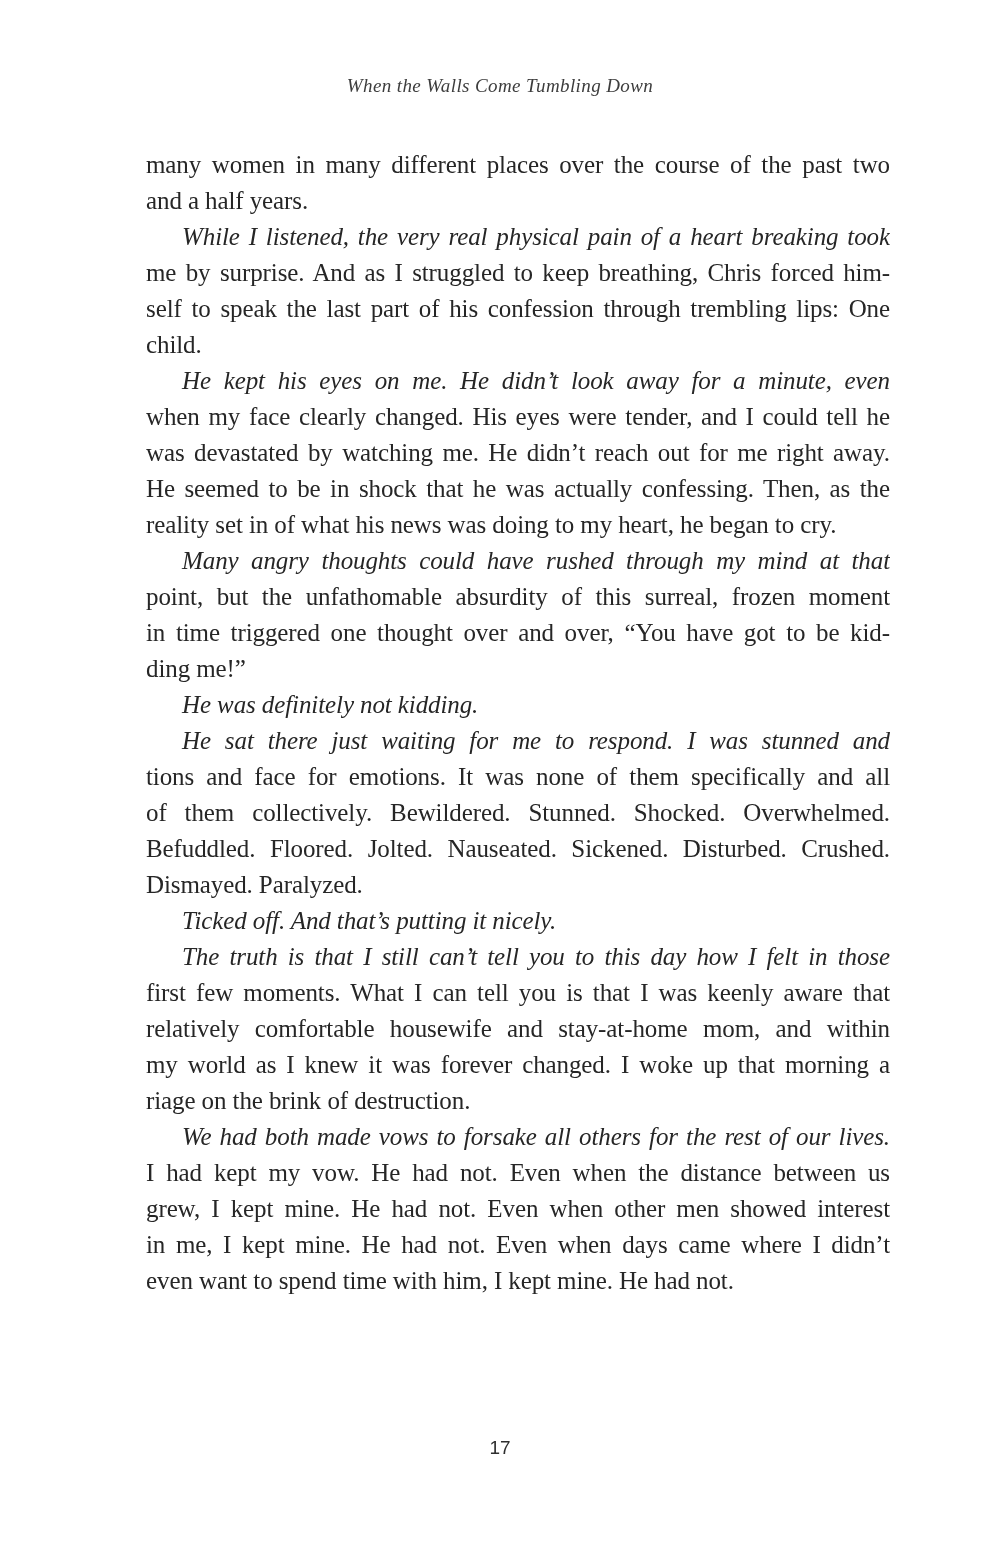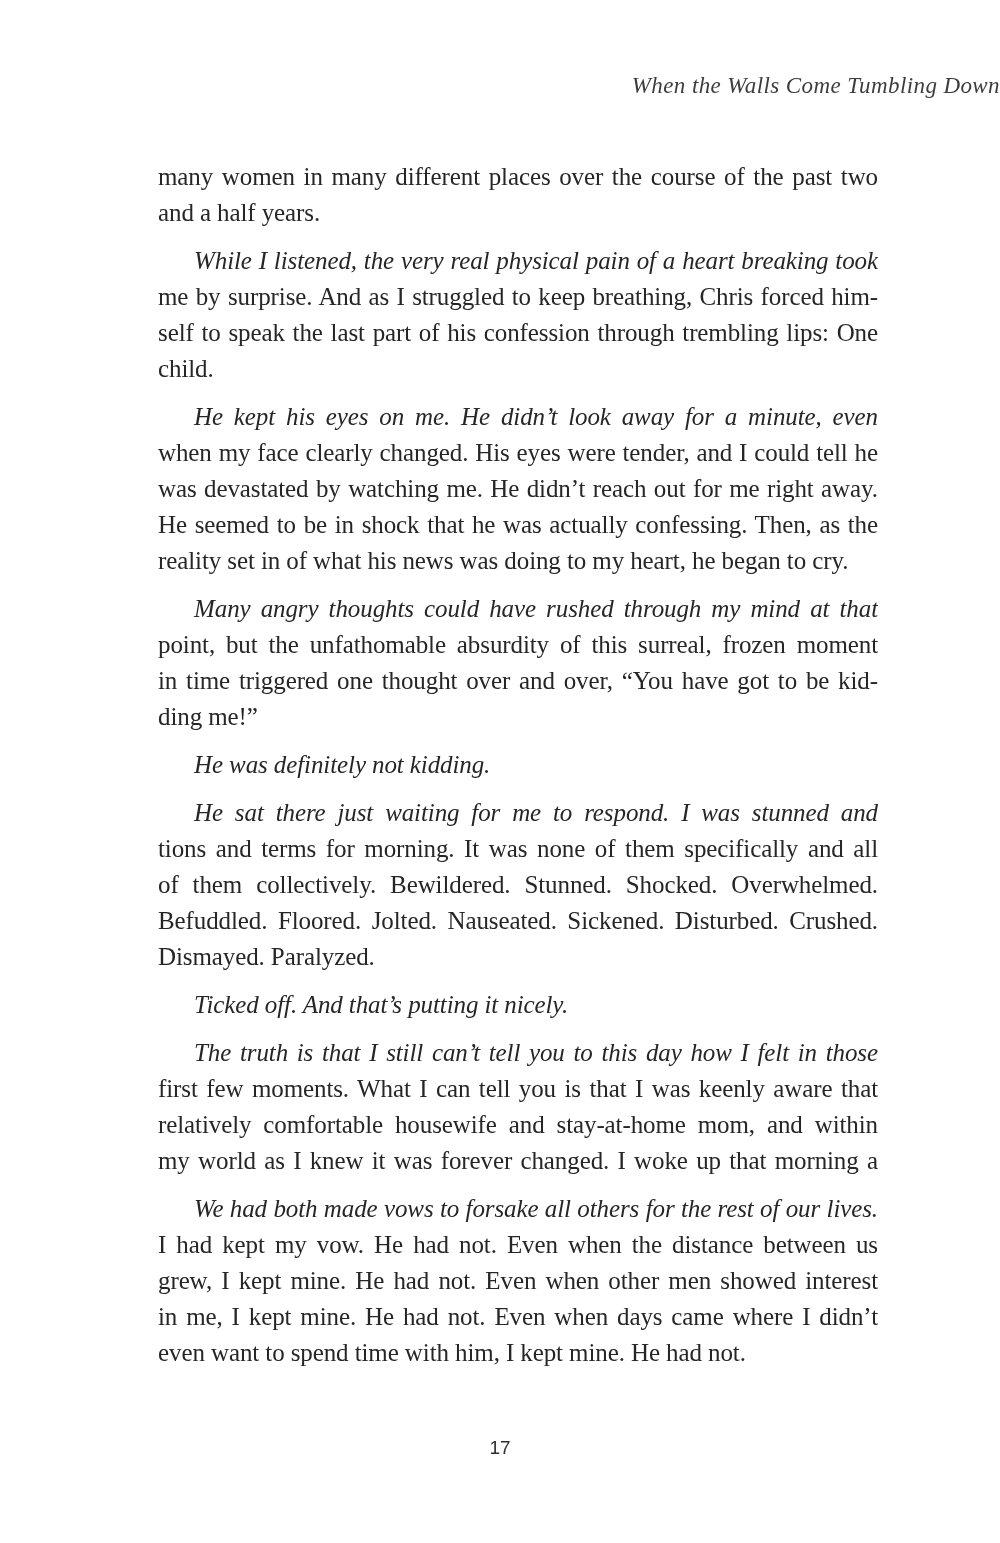--- a/index.html
+++ b/index.html
@@ -14,38 +14,38 @@
     background: #ffffff;
     overflow: hidden;
     font-family: "Liberation Serif", "DejaVu Serif", serif;
     color: #262626;
   }
   .running-header {
     position: absolute;
     top: 72px;
     left: 0;
     width: 100%;
-    text-align: right;
+    text-align: center;
     font-style: italic;
-    font-size: 23px;
+    font-size: 19px;
     line-height: 28px;
     letter-spacing: 0.4px;
     color: #3d3d3d;
   }
   .body-text {
     position: absolute;
     top: 147px;
     left: 146px;
     width: 744px;
     font-size: 25px;
     line-height: 36px;
     letter-spacing: -0.1px;
   }
   .para {
-    margin: 12px;
+    margin: 0;
     padding: 0;
   }
   .line {
     height: 36px;
     overflow: hidden;
     text-align: justify;
     text-align-last: justify;
     white-space: normal;
   }
   .line.last {
@@ -95,33 +95,34 @@
         <div class="line indent">Many angry thoughts could have rushed through my mind at that</div>
         <div class="line">point, but the unfathomable absurdity of this surreal, frozen moment</div>
         <div class="line">in time triggered one thought over and over, “You have got to be kid-</div>
         <div class="line last">ding me!”</div>
       </div>
       <div class="para">
         <div class="line indent last">He was definitely not kidding.</div>
       </div>
       <div class="para">
         <div class="line indent">He sat there just waiting for me to respond. I was stunned and</div>
-        <div class="line">tions and terms for morning. It was none of them specifically and all</div>
+        <div class="line">tions and face for emotions. It was none of them specifically and all</div>
         <div class="line">of them collectively. Bewildered. Stunned. Shocked. Overwhelmed.</div>
         <div class="line">Befuddled. Floored. Jolted. Nauseated. Sickened. Disturbed. Crushed.</div>
         <div class="line last">Dismayed. Paralyzed.</div>
       </div>
       <div class="para">
         <div class="line indent last">Ticked off. And that’s putting it nicely.</div>
       </div>
       <div class="para">
         <div class="line indent">The truth is that I still can’t tell you to this day how I felt in those</div>
         <div class="line">first few moments. What I can tell you is that I was keenly aware that</div>
         <div class="line">relatively comfortable housewife and stay-at-home mom, and within</div>
         <div class="line">my world as I knew it was forever changed. I woke up that morning a</div>
+        <div class="line last">riage on the brink of destruction.</div>
       </div>
       <div class="para">
         <div class="line indent">We had both made vows to forsake all others for the rest of our lives.</div>
         <div class="line">I had kept my vow. He had not. Even when the distance between us</div>
         <div class="line">grew, I kept mine. He had not. Even when other men showed interest</div>
         <div class="line">in me, I kept mine. He had not. Even when days came where I didn’t</div>
         <div class="line last">even want to spend time with him, I kept mine. He had not.</div>
       </div>
     </div>
 

